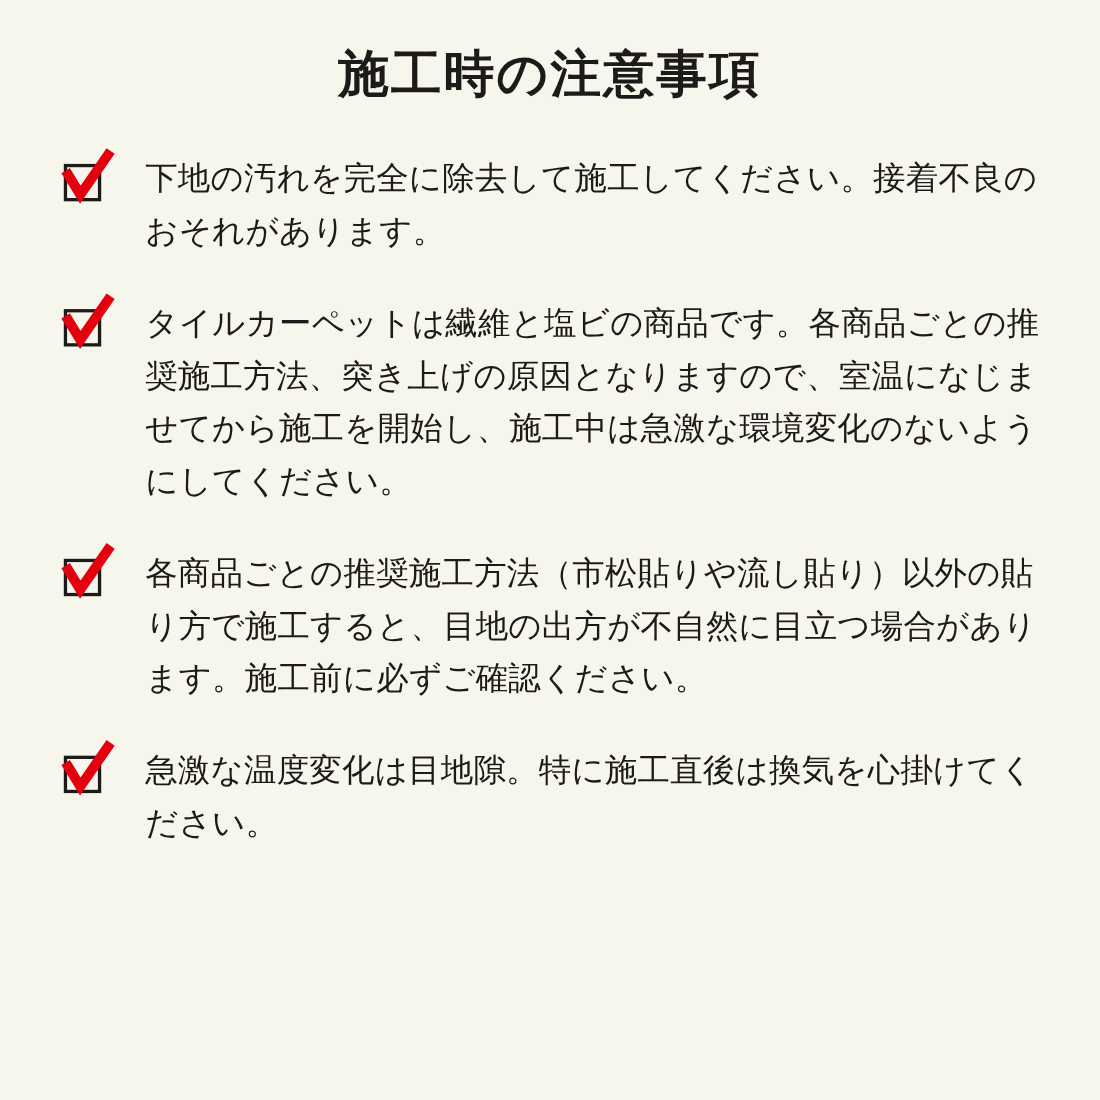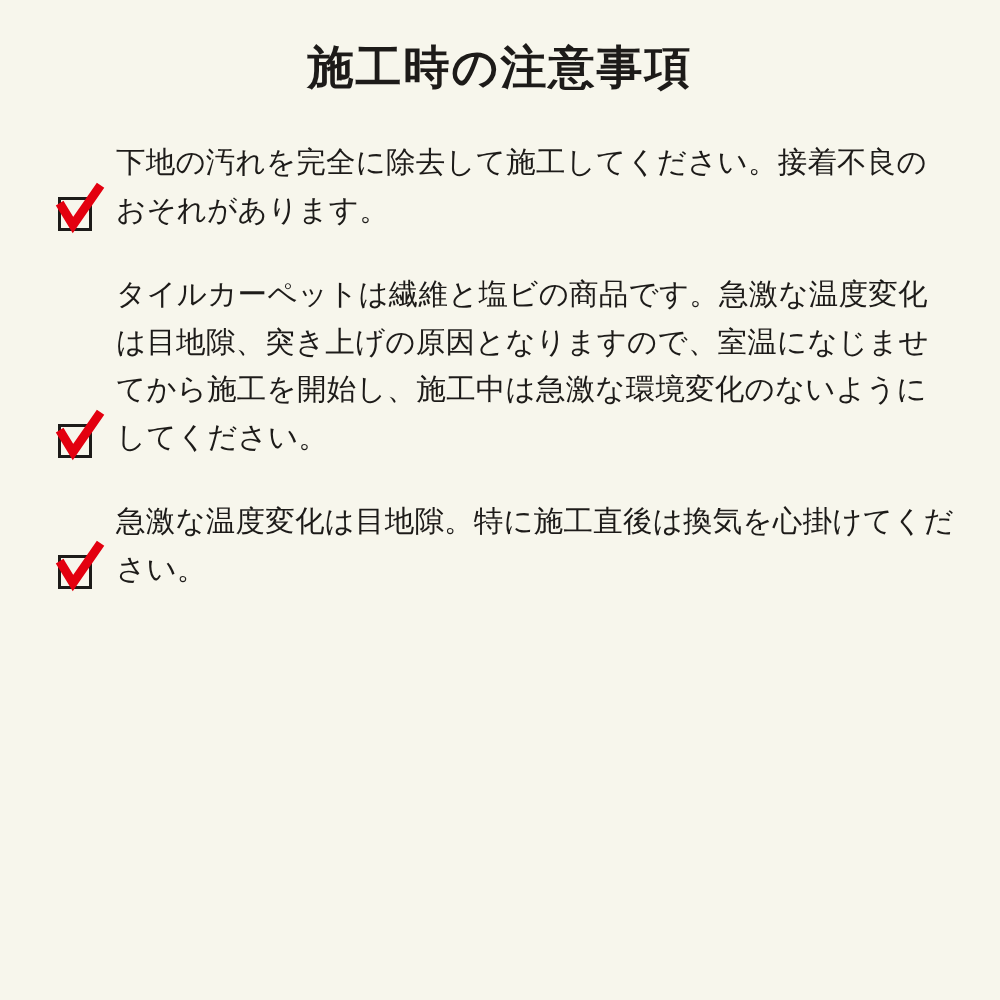--- a/index.html
+++ b/index.html
@@ -30,22 +30,23 @@
     margin: 6px 0 44px 0;
     line-height: 1.2;
   }
   .list {
     margin: 0;
     padding: 0;
     list-style: none;
   }
   .item {
     display: flex;
-    align-items: flex-end;
+    align-items: flex-start;
     margin-bottom: 36px;
+    gap: 16px;
   }
   .check {
     flex: 0 0 auto;
     width: 40px;
     height: 40px;
     margin: 8px 18px 0 12px;
     position: relative;
   }
   .check .box {
     position: absolute;
@@ -93,24 +94,33 @@
       <span class="text">下地の汚れを完全に除去して施工してください。接着不良のおそれがあります。</span>
     </li>
 
     <li class="item">
       <span class="check">
         <span class="box"></span>
         <svg viewBox="0 0 46 48" aria-hidden="true">
           <path d="M6 20 L17 38 L42 2" fill="none" stroke="#e3000f" stroke-width="9" stroke-linecap="square"></path>
         </svg>
       </span>
-      <span class="text">タイルカーペットは繊維と塩ビの商品です。急激な温度変化は目地隙、突き上げの原因となりますので、室温になじませてから施工を開始し、施工中は急激な環境変化のないようにしてください。</span>
+      <span class="text">タイルカーペットは繊維と塩ビの商品です。各商品ごとの推奨施工方法、突き上げの原因となりますので、室温になじませてから施工を開始し、施工中は急激な環境変化のないようにしてください。</span>
     </li>
 
 
+    <li class="item">
+      <span class="check">
+        <span class="box"></span>
+        <svg viewBox="0 0 46 48" aria-hidden="true">
+          <path d="M6 20 L17 38 L42 2" fill="none" stroke="#e3000f" stroke-width="9" stroke-linecap="square"></path>
+        </svg>
+      </span>
+      <span class="text">各商品ごとの推奨施工方法（市松貼りや流し貼り）以外の貼り方で施工すると、目地の出方が不自然に目立つ場合があります。施工前に必ずご確認ください。</span>
+    </li>
 
     <li class="item">
       <span class="check">
         <span class="box"></span>
         <svg viewBox="0 0 46 48" aria-hidden="true">
           <path d="M6 20 L17 38 L42 2" fill="none" stroke="#e3000f" stroke-width="9" stroke-linecap="square"></path>
         </svg>
       </span>
       <span class="text">急激な温度変化は目地隙。特に施工直後は換気を心掛けてください。</span>
     </li>

